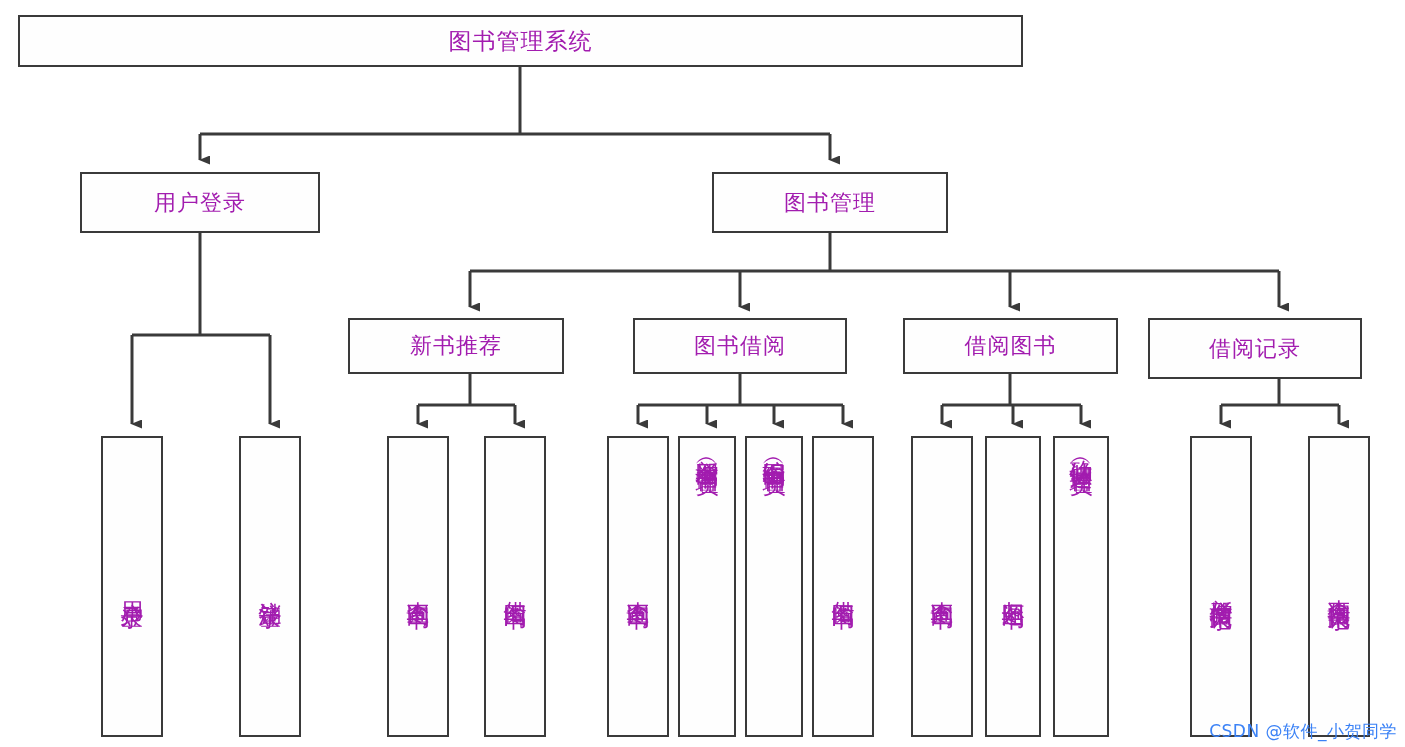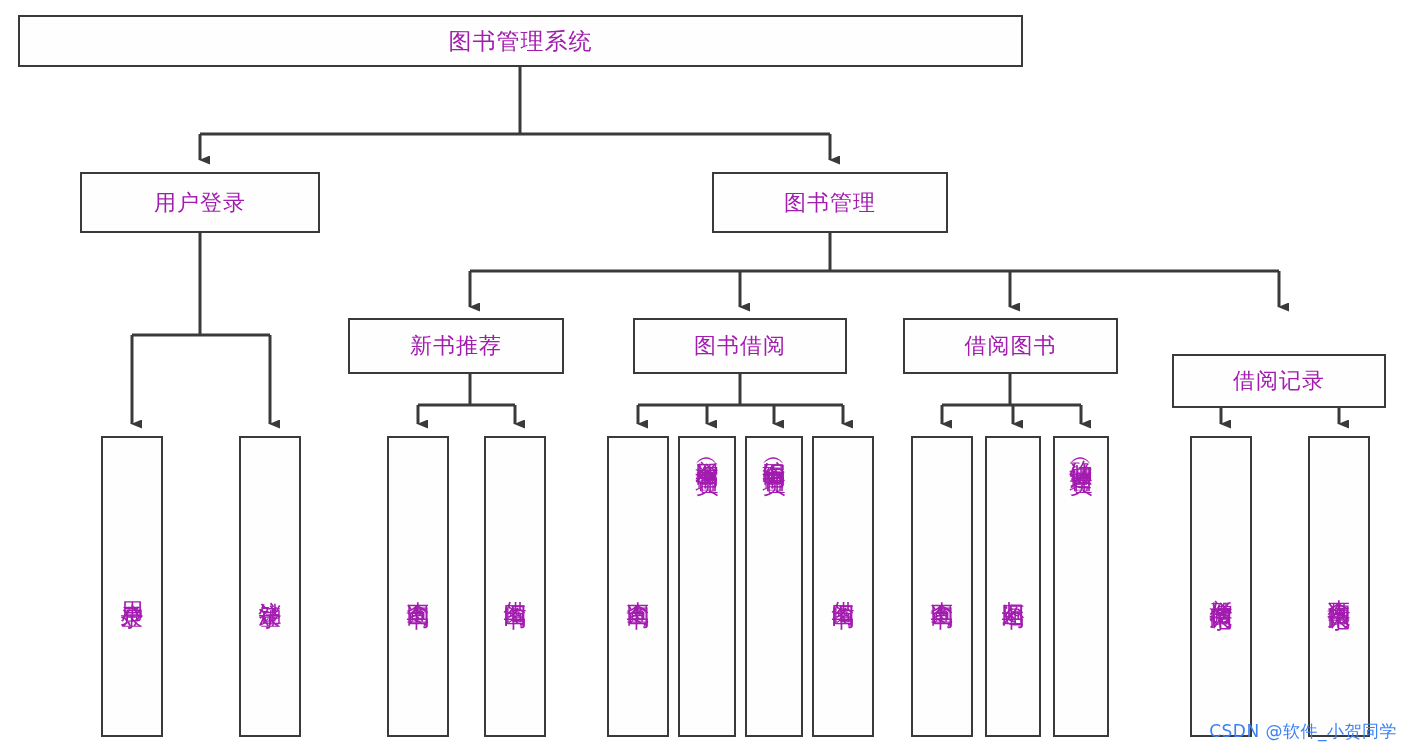--- a/index.html
+++ b/index.html
@@ -137,21 +137,21 @@
 
   <div class="node" style="left:348px; top:318px; width:216px; height:56px;">
     <span class="node-h">新书推荐</span>
   </div>
   <div class="node" style="left:633px; top:318px; width:214px; height:56px;align-items:center;">
     <span class="node-h">图书借阅</span>
   </div>
   <div class="node" style="left:903px; top:318px; width:215px; height:56px;">
     <span class="node-h">借阅图书</span>
   </div>
-  <div class="node" style="left:1172px; top:318px; width:214px; height:54px;margin-top:36px;">
+  <div class="node" style="left:1148px; top:318px; width:214px; height:61px;">
     <span class="node-h">借阅记录</span>
   </div>
 
   <div class="node leaf mid" style="left:101px; top:436px; width:62px; height:301px;">
     <span class="node-v">用户登录</span>
   </div>
   <div class="node leaf mid" style="left:239px; top:436px; width:62px; height:301px;">
     <span class="node-v">注销登录</span>
   </div>
 

